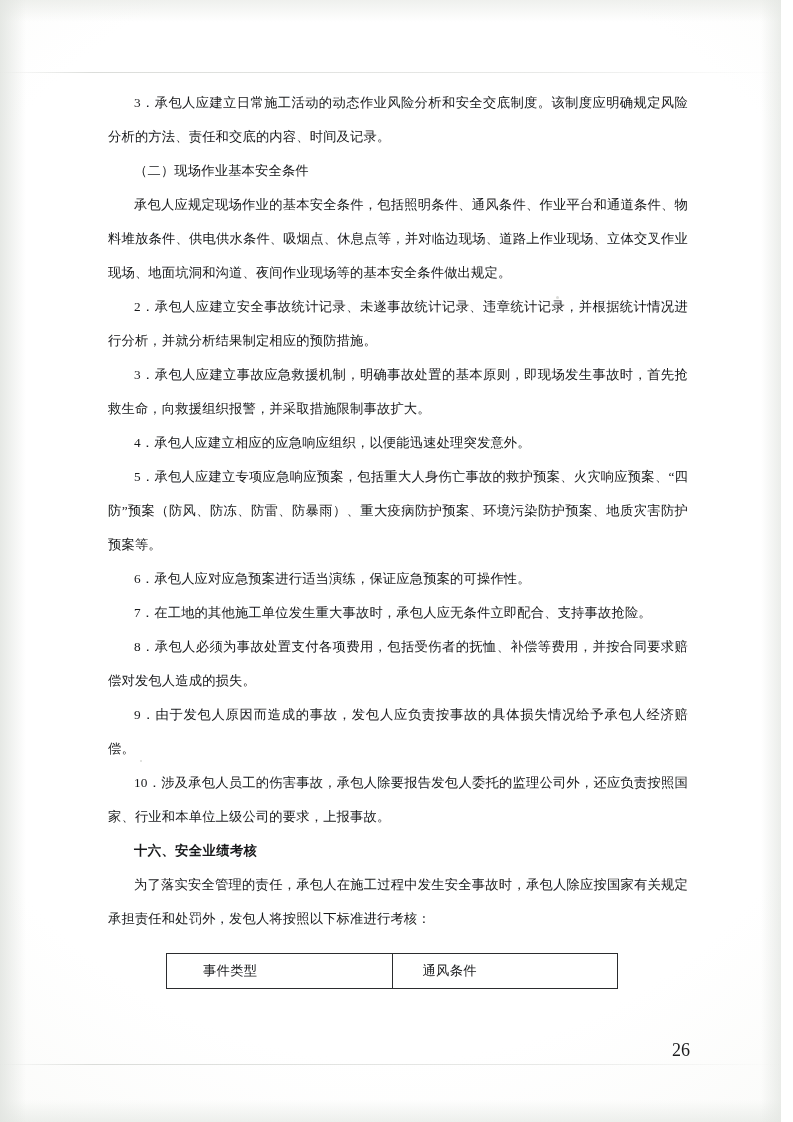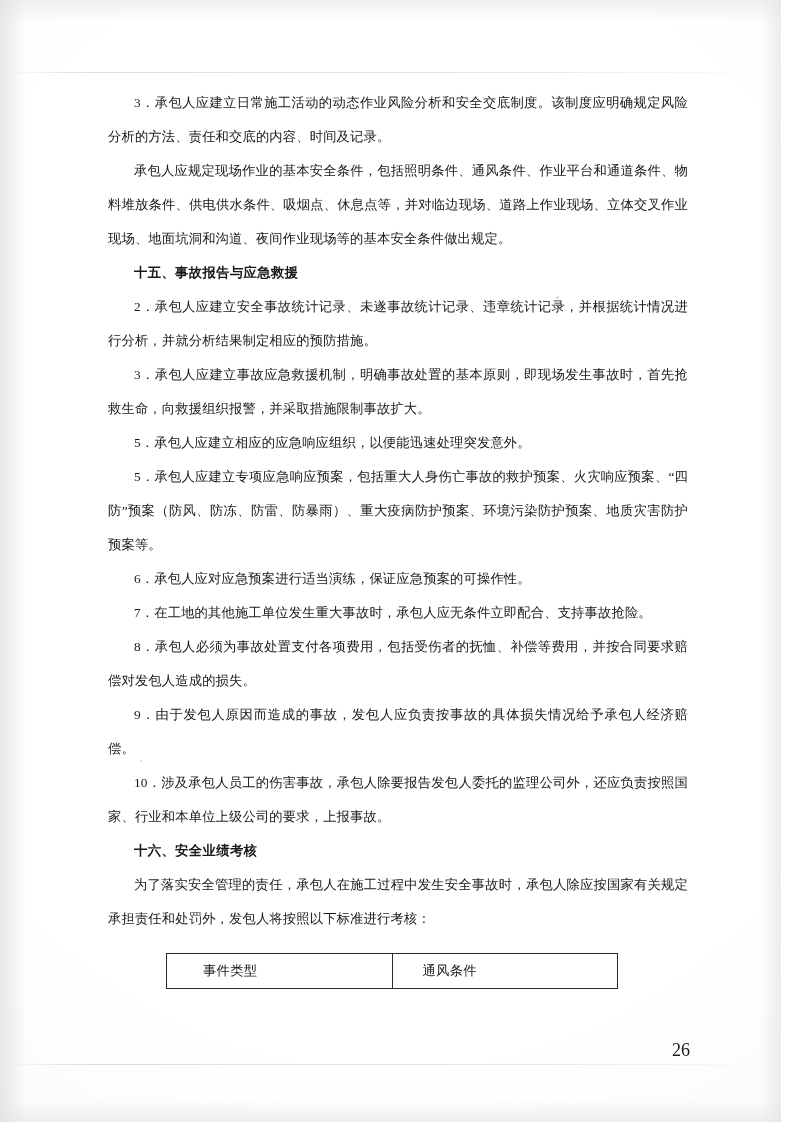--- a/index.html
+++ b/index.html
@@ -104,25 +104,25 @@
   <div class="scan-tint"></div>
   <div class="fold-line" style="top:72px;"></div>
   <div class="fold-line" style="top:1064px;"></div>
 
   <div class="speck" style="left:556px; top:296px; width:3px; height:3px;"></div>
   <div class="speck" style="left:604px; top:300px; width:2px; height:2px;"></div>
   <div class="speck" style="left:140px; top:760px; width:2px; height:2px;"></div>
 
   <div class="content">
     <p class="para">3．承包人应建立日常施工活动的动态作业风险分析和安全交底制度。该制度应明确规定风险分析的方法、责任和交底的内容、时间及记录。</p>
+    <p class="para">（二）现场作业基本安全条件</p>
     <p class="para">承包人应规定现场作业的基本安全条件，包括照明条件、通风条件、作业平台和通道条件、物料堆放条件、供电供水条件、吸烟点、休息点等，并对临边现场、道路上作业现场、立体交叉作业现场、地面坑洞和沟道、夜间作业现场等的基本安全条件做出规定。</p>
-    <p class="heading">十五、事故报告与应急救援</p>
     <p class="para">2．承包人应建立安全事故统计记录、未遂事故统计记录、违章统计记录，并根据统计情况进行分析，并就分析结果制定相应的预防措施。</p>
     <p class="para">3．承包人应建立事故应急救援机制，明确事故处置的基本原则，即现场发生事故时，首先抢救生命，向救援组织报警，并采取措施限制事故扩大。</p>
-    <p class="para">5．承包人应建立相应的应急响应组织，以便能迅速处理突发意外。</p>
+    <p class="para">4．承包人应建立相应的应急响应组织，以便能迅速处理突发意外。</p>
     <p class="para">5．承包人应建立专项应急响应预案，包括重大人身伤亡事故的救护预案、火灾响应预案、“四防”预案（防风、防冻、防雷、防暴雨）、重大疫病防护预案、环境污染防护预案、地质灾害防护预案等。</p>
     <p class="para">6．承包人应对应急预案进行适当演练，保证应急预案的可操作性。</p>
     <p class="para">7．在工地的其他施工单位发生重大事故时，承包人应无条件立即配合、支持事故抢险。</p>
     <p class="para">8．承包人必须为事故处置支付各项费用，包括受伤者的抚恤、补偿等费用，并按合同要求赔偿对发包人造成的损失。</p>
     <p class="para">9．由于发包人原因而造成的事故，发包人应负责按事故的具体损失情况给予承包人经济赔偿。</p>
     <p class="para">10．涉及承包人员工的伤害事故，承包人除要报告发包人委托的监理公司外，还应负责按照国家、行业和本单位上级公司的要求，上报事故。</p>
     <p class="heading">十六、安全业绩考核</p>
     <p class="para">为了落实安全管理的责任，承包人在施工过程中发生安全事故时，承包人除应按国家有关规定承担责任和处罚外，发包人将按照以下标准进行考核：</p>
 
     <div class="tbl-wrap">

